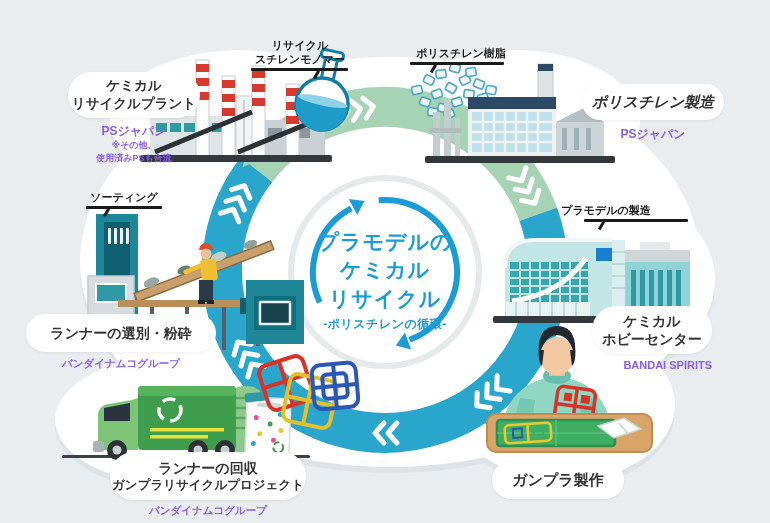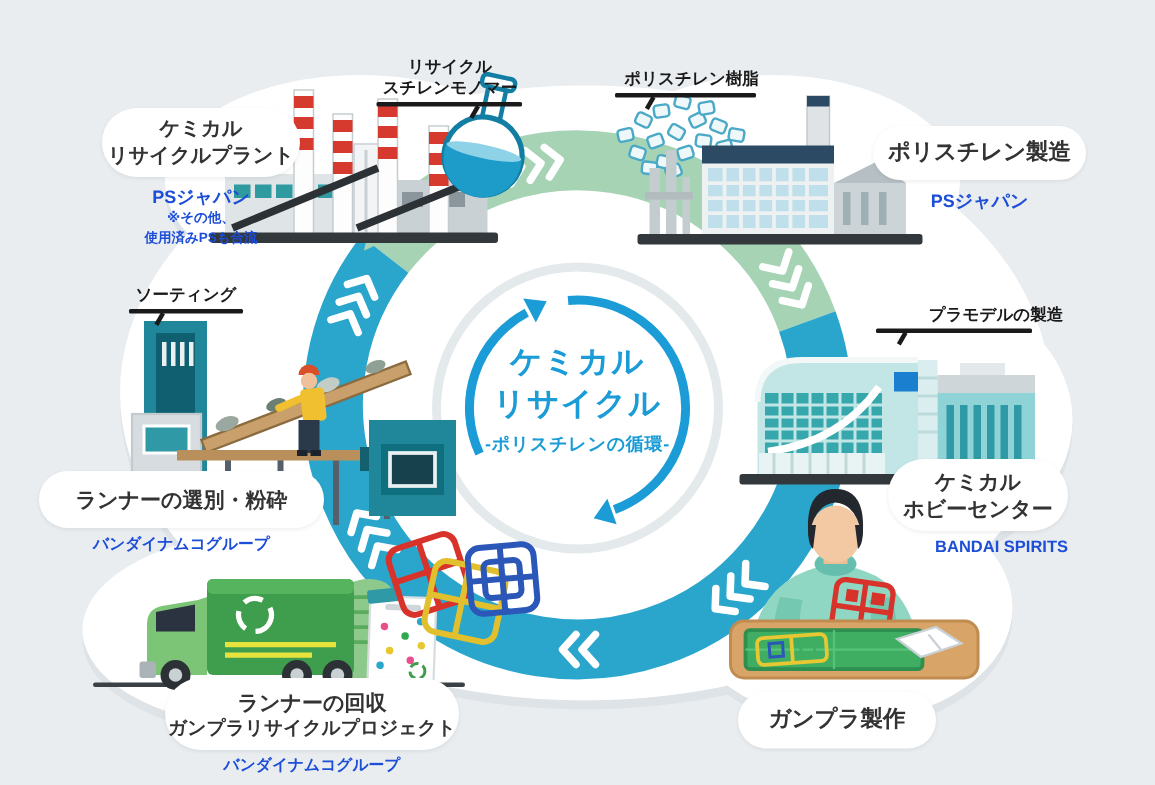--- a/index.html
+++ b/index.html
@@ -8,21 +8,21 @@
     background:#e9edf0;
     font-family:"Liberation Sans","DejaVu Sans",sans-serif;
   }
   #stage svg{position:absolute;left:0;top:0;}
   .pill{
     position:absolute;background:#ffffff;border-radius:26px;
     display:flex;flex-direction:column;align-items:center;justify-content:center;
     font-weight:bold;color:#333;text-align:center;
     box-shadow:0 1px 3px rgba(0,0,0,.07);line-height:1.3;
   }
-  .company{position:absolute;font-weight:bold;color:#1d4ed8;text-align:center;line-height:1.4;}
+  .company{position:absolute;font-weight:bold;color:#8b5cf6;text-align:center;line-height:1.4;}
   .annot{position:absolute;font-weight:bold;color:#1a1a1a;text-align:center;line-height:1.3;}
   .uline{position:absolute;height:2.5px;background:#1a1a1a;border-radius:1px;}
   .tick{position:absolute;width:2.5px;height:9px;background:#1a1a1a;transform:rotate(30deg);}
   .center-text{
     position:absolute;left:295px;top:228px;width:180px;text-align:center;
     color:#1b9cd6;font-weight:bold;line-height:1.35;
   }
   .center-text .big{font-size:21px;letter-spacing:1px;}
   .center-text .sub{font-size:12px;margin-top:3px;letter-spacing:0.5px;}
 </style>
@@ -372,20 +372,21 @@
     </g>
 
     <rect x="240" y="298" width="10" height="16" fill="#14606e"></rect>
     <rect x="246" y="280" width="58" height="64" fill="#20879a"></rect>
     <rect x="254" y="296" width="42" height="34" fill="#0f6f7e"></rect>
     <rect x="260" y="302" width="30" height="22" fill="#17414d" stroke="#e8f0f2" stroke-width="2.5"></rect>
   </g>
 </svg>
 
 <div class="center-text">
+  <div class="big">プラモデルの</div>
   <div class="big">ケミカル</div>
   <div class="big">リサイクル</div>
   <div class="sub">-ポリスチレンの循環-</div>
 </div>
 
 <div class="pill" style="left:68px;top:72px;width:132px;height:46px;font-size:13.5px;">
   <span>ケミカル</span>
   <span>リサイクルプラント</span>
 </div>
 <div class="company" style="left:68px;top:123px;width:132px;font-size:12px;">PSジャパン</div>
@@ -398,24 +399,24 @@
   <span>リサイクル</span><br>
   <span>スチレンモノマー</span>
 </div>
 <div class="uline" style="left:251px;top:68px;width:97px;"></div>
 <div class="tick" style="left:315px;top:70px;"></div>
 
 <div class="annot" style="left:412px;top:46px;width:98px;font-size:11px;">ポリスチレン樹脂</div>
 <div class="uline" style="left:410px;top:62px;width:94px;"></div>
 <div class="tick" style="left:432px;top:64px;"></div>
 
-<div class="pill" style="left:582px;top:84px;width:142px;height:36px;font-size:15px;">ポリスチレン製造</div>
+<div class="pill" style="left:582px;top:84px;width:142px;height:36px;font-size:15px;font-style:italic;">ポリスチレン製造</div>
 <div class="company" style="left:582px;top:126px;width:142px;font-size:12px;">PSジャパン</div>
 
-<div class="annot" style="left:610px;top:203px;width:108px;font-size:11px;">プラモデルの製造</div>
+<div class="annot" style="left:552px;top:203px;width:108px;font-size:11px;">プラモデルの製造</div>
 <div class="uline" style="left:584px;top:219px;width:104px;"></div>
 <div class="tick" style="left:600px;top:221px;"></div>
 
 <div class="pill" style="left:592px;top:306px;width:120px;height:48px;font-size:14px;">
   <span>ケミカル</span>
   <span>ホビーセンター</span>
 </div>
 <div class="company" style="left:592px;top:358px;width:120px;font-size:11px;text-align:right;">BANDAI SPIRITS</div>
 
 <div class="pill" style="left:492px;top:461px;width:132px;height:38px;font-size:15px;">ガンプラ製作</div>

